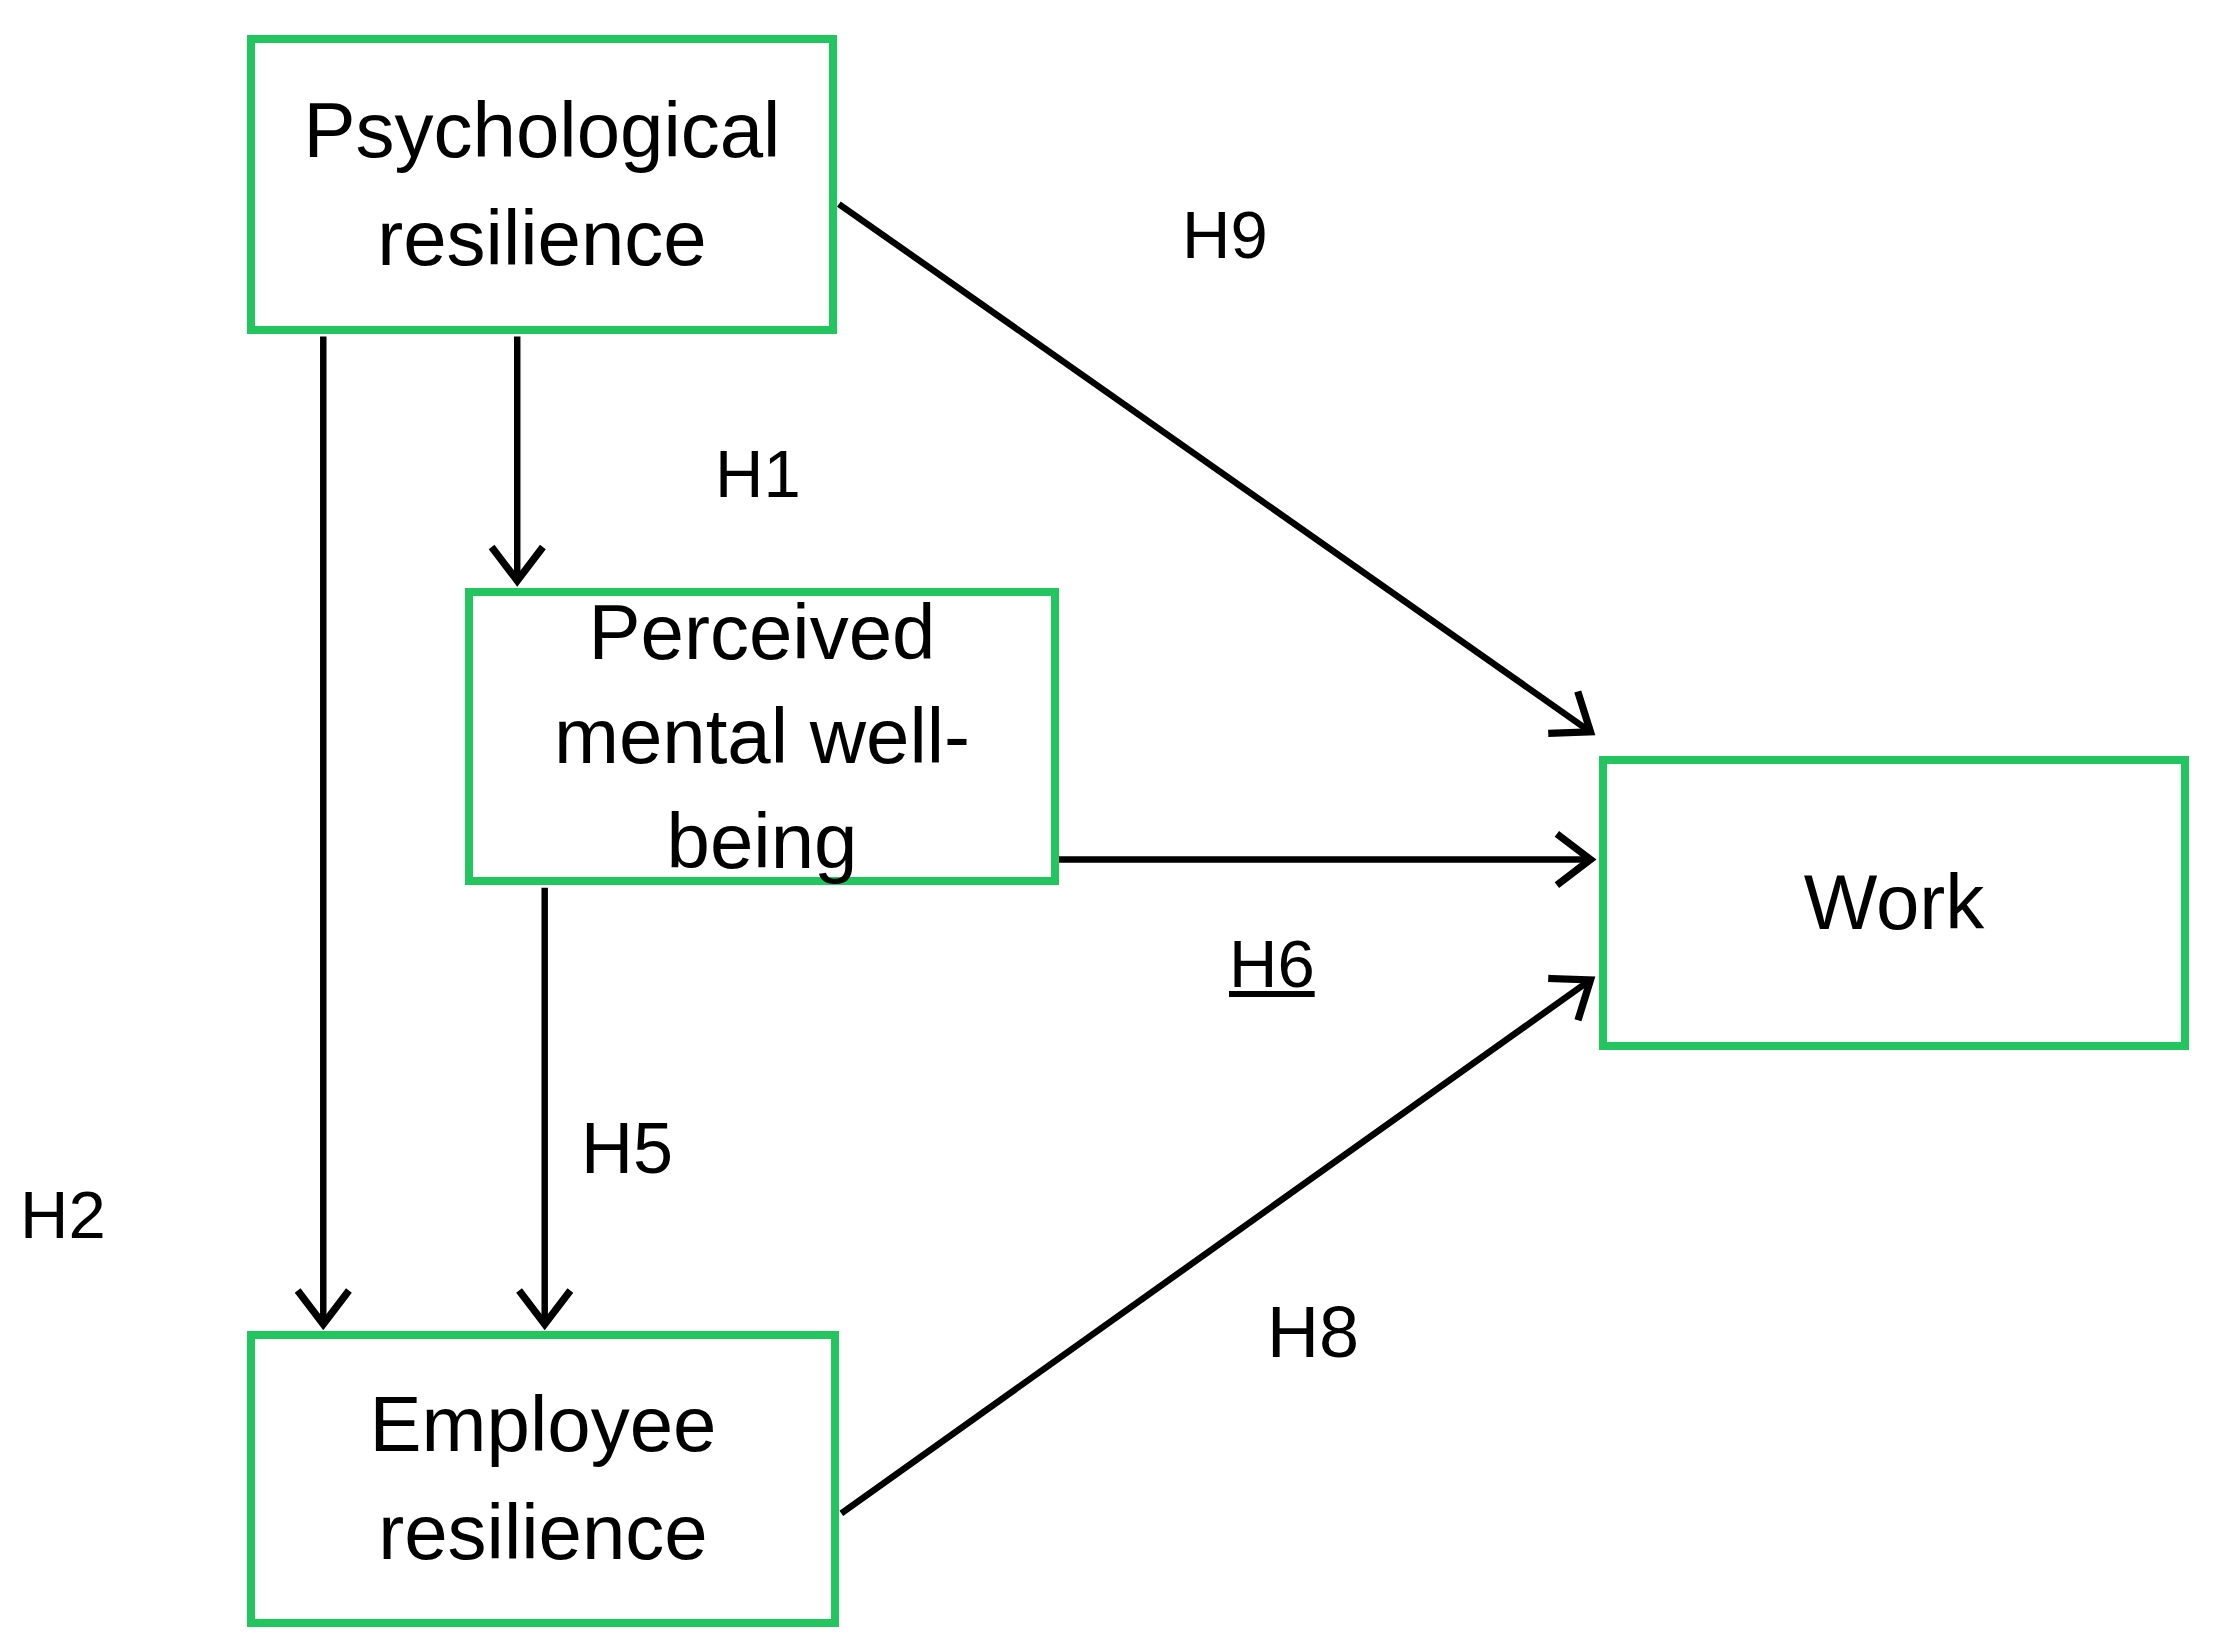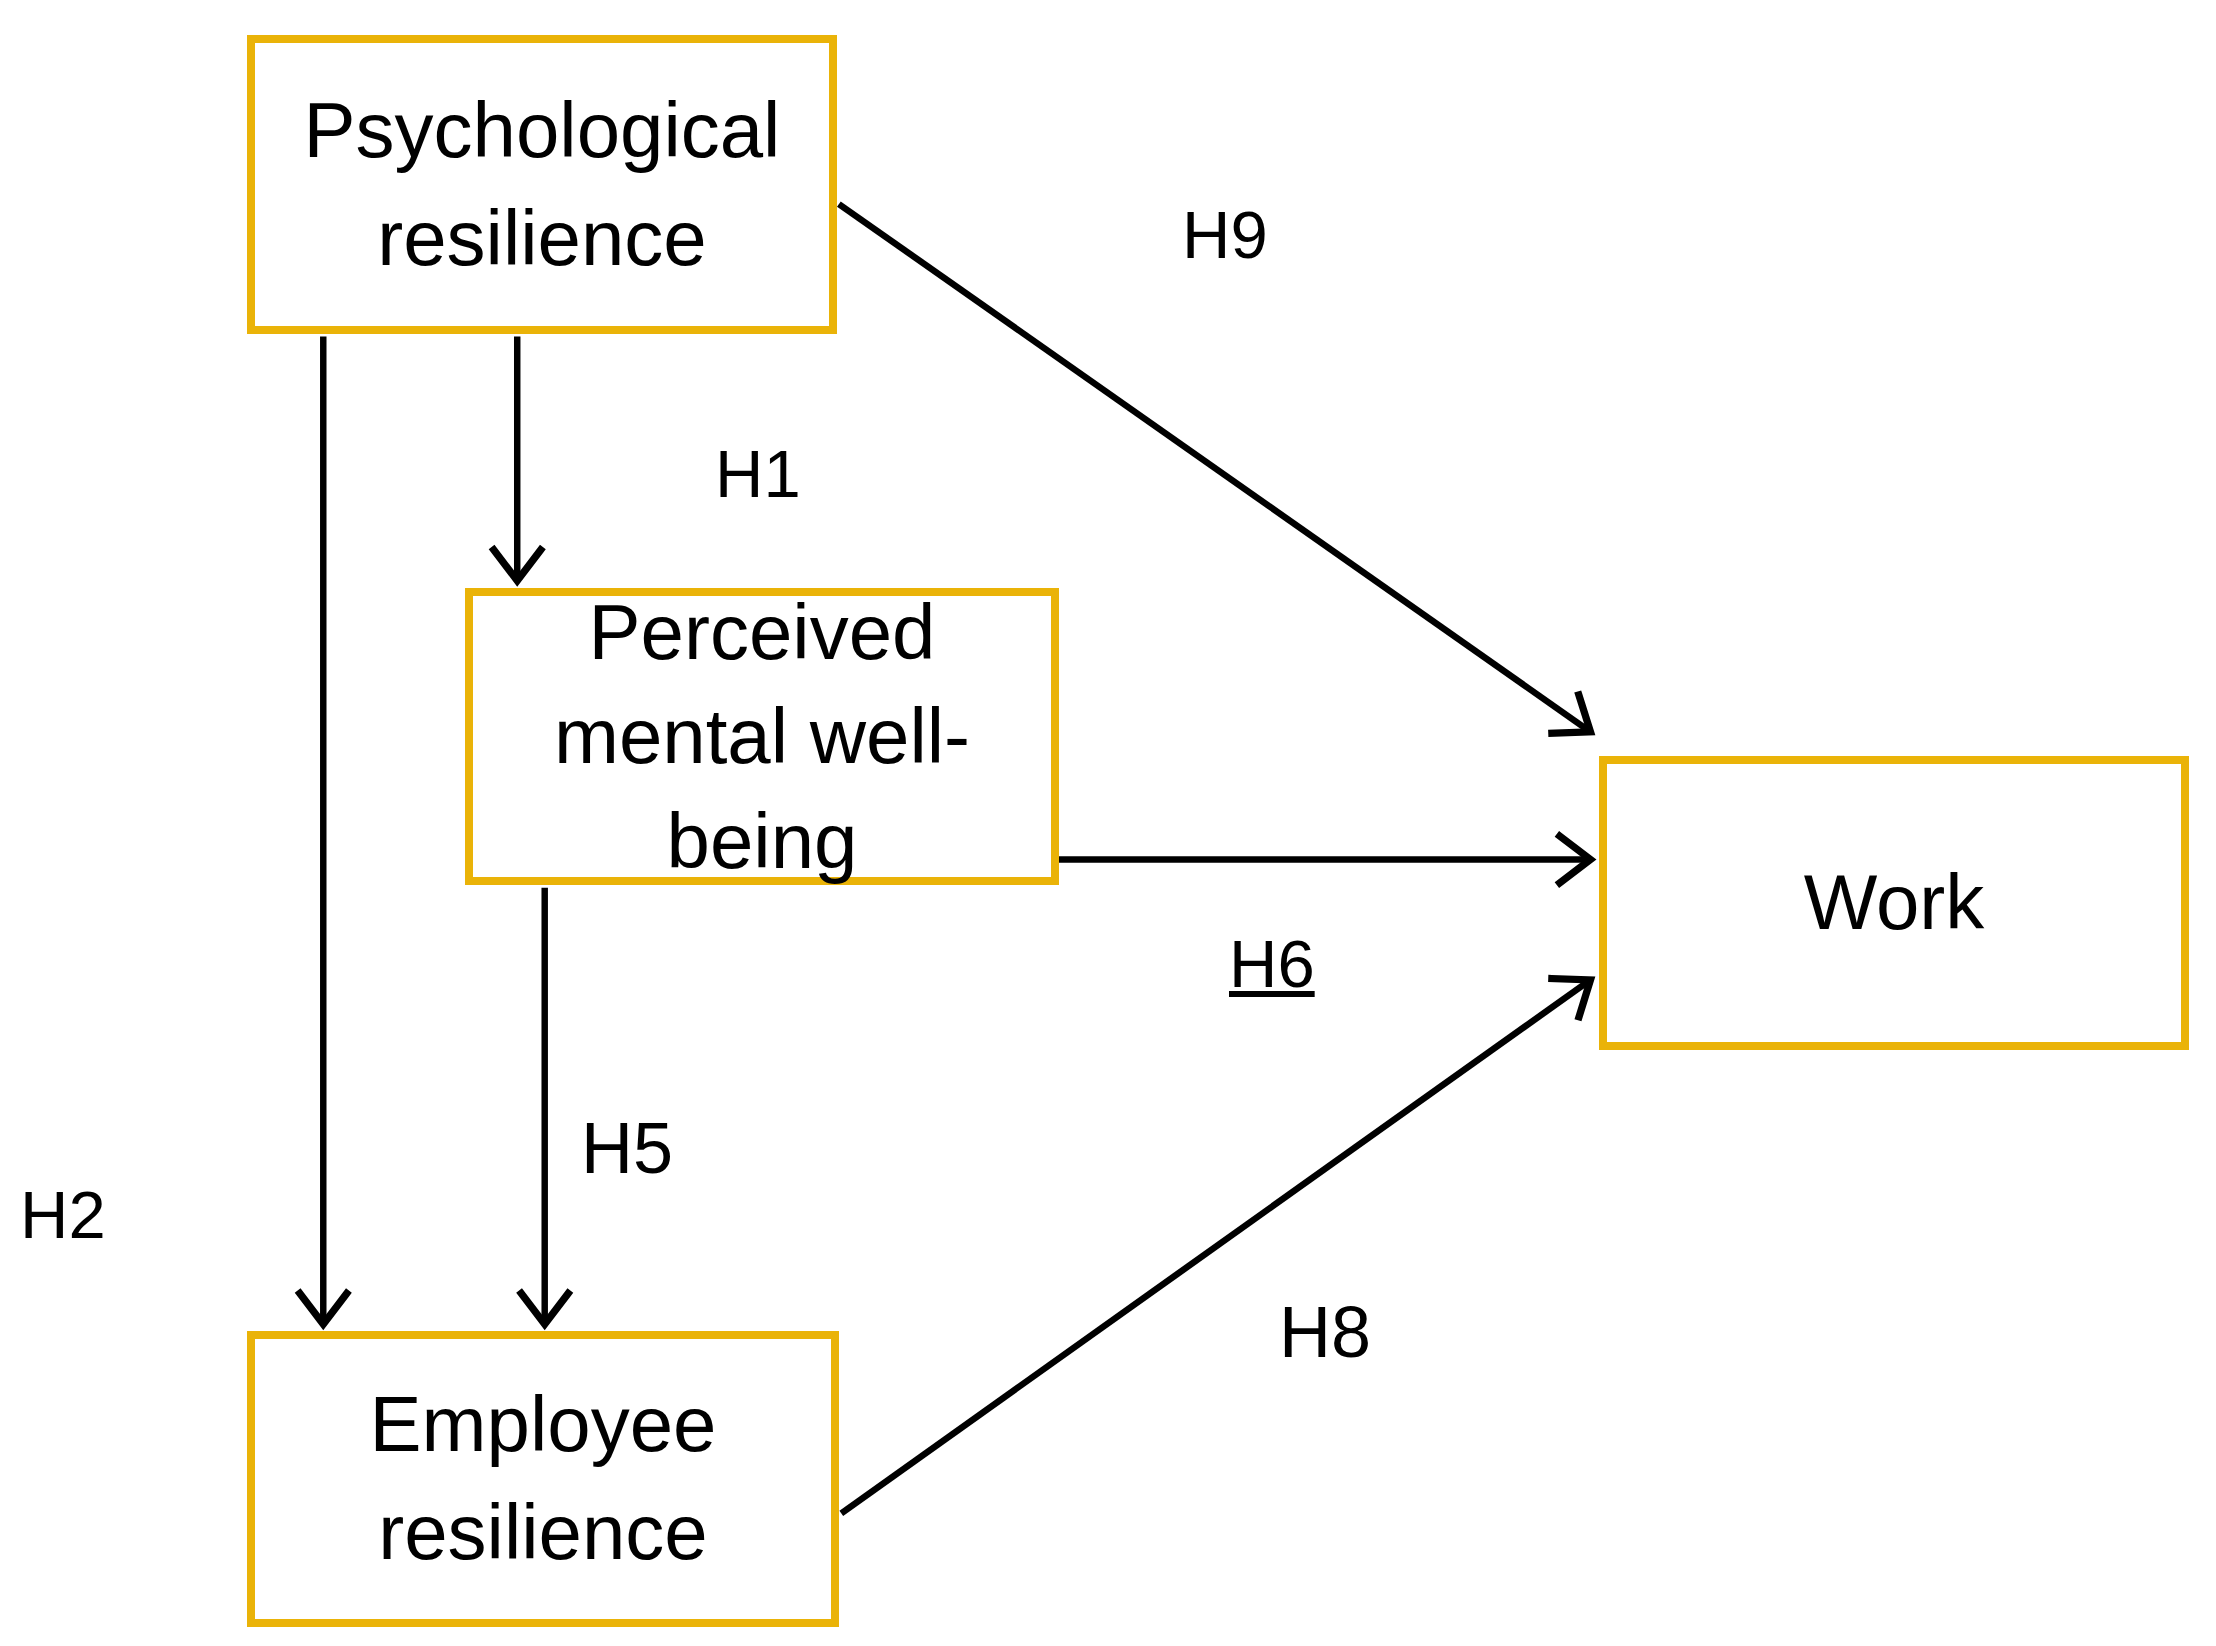--- a/index.html
+++ b/index.html
@@ -19,21 +19,21 @@
   .arrow-layer {
     position: absolute;
     left: 0;
     top: 0;
     width: 2216px;
     height: 1647px;
   }
   .box {
     position: absolute;
     box-sizing: border-box;
-    border: 8px solid #eab308;
+    border: 8px solid #22c55e;
     background: #ffffff;
     display: flex;
     align-items: center;
     justify-content: center;
     text-align: center;
   }
   .box-text {
     font-size: 78px;
     line-height: 1.38;
     color: #000000;
@@ -50,21 +50,21 @@
     font-size: 67px;
     line-height: 1;
     color: #000000;
     white-space: nowrap;
   }
   .elabel-small { font-size: 72px; }
   .elabel-h1 { left: 715px;  top: 440px;  }
   .elabel-h2 { left: 20px;   top: 1141px; margin-top: 40px; }
   .elabel-h5 { left: 581px;  top: 1112px; }
   .elabel-h6 { left: 1229px; top: 930px; text-decoration: underline; }
-  .elabel-h8 { left: 1267px; top: 1296px; margin-left: 12px; }
+  .elabel-h8 { left: 1267px; top: 1296px; }
   .elabel-h9 { left: 1182px; top: 201px;  }
 </style>
 </head>
 <body>
 
 <div class="canvas">
 
   <svg class="arrow-layer" viewBox="0 0 2742 2037" xmlns="http://www.w3.org/2000/svg">
     <defs>
       <marker id="chev" markerUnits="userSpaceOnUse" markerWidth="80" markerHeight="80" refX="64" refY="40" orient="auto">

